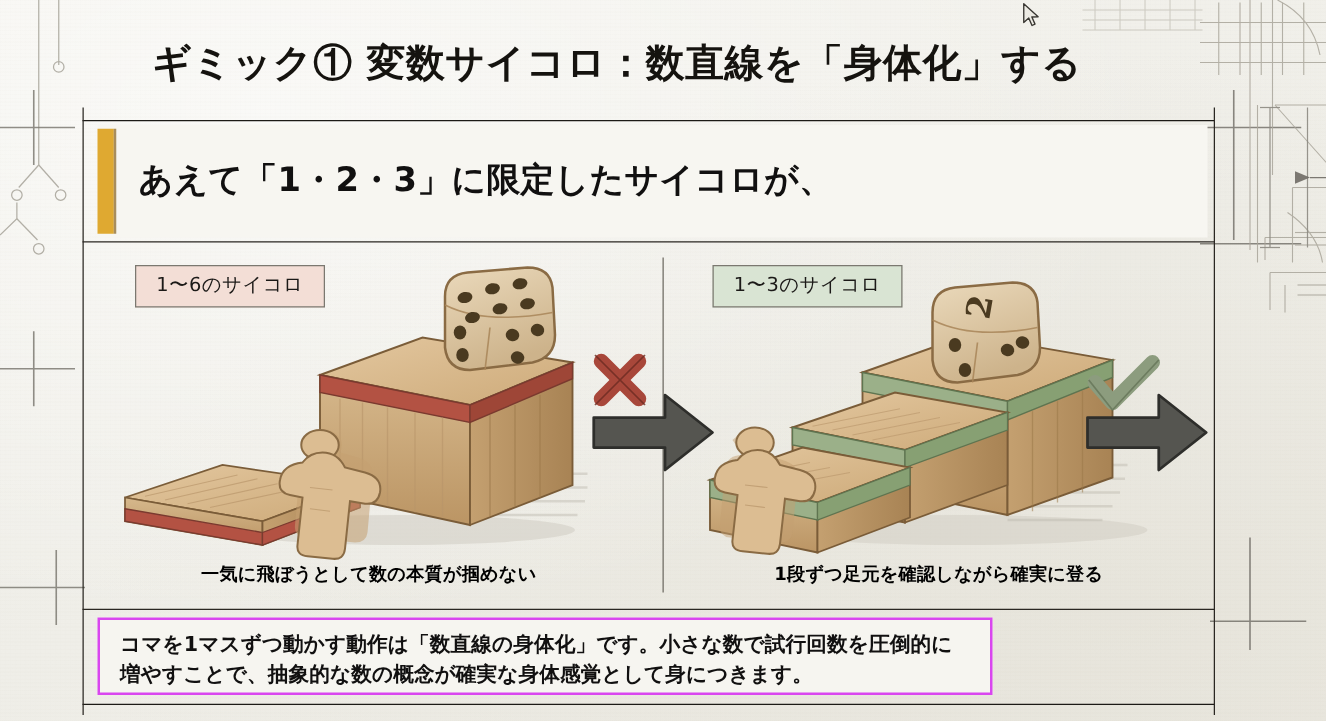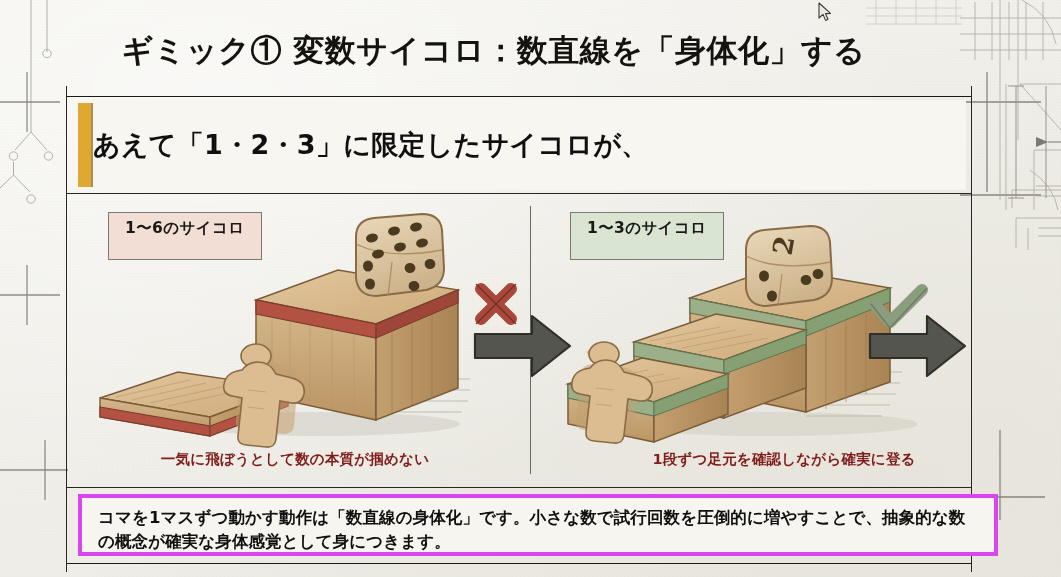--- a/index.html
+++ b/index.html
@@ -99,20 +99,21 @@
     flex: 0 0 auto;
   }
   .headline-accent-edge {
     width: 2px;
     height: 84px;
     background: #8d6a2a;
     opacity: .75;
     flex: 0 0 auto;
   }
   .headline-text {
+    margin-left: 18px;
     font-size: 27px;
     font-weight: 700;
     line-height: 1.34;
     color: #111010;
     letter-spacing: .3px;
     white-space: nowrap;
   }
 
   
   .panels {
@@ -132,23 +133,23 @@
     top: 0;
     width: 450px;
     height: 286px;
   }
   .panel-left  { left: 0; }
   .panel-right { left: 462px; width: 354px; }
 
   .chip {
     position: absolute;
     top: 14px;
-    padding: 5px 16px 20px 16px;
+    padding: 5px 16px 6px 16px;
     font-size: 15.5px;
-    font-weight: 700;
+    font-weight: 400;
     color: #1b1917;
     border: 1px solid #7b7870;
     white-space: nowrap;
     letter-spacing: .4px;
   }
   .chip-bad  { left: 38px;  background: #f3ded6; }
   .chip-good { left: 38px;  background: #d9e4d3; }
 
   .illus {
     position: absolute;
@@ -156,33 +157,33 @@
     width: 450px; height: 250px;
   }
 
   .panel-caption {
     position: absolute;
     left: 0; top: 252px;
     width: 450px;
     text-align: center;
     font-size: 14.5px;
     font-weight: 700;
-    color: #7f1d1d;
+    color: #000000;
     letter-spacing: .2px;
     white-space: nowrap;
   }
-  .panel-right .panel-caption { width: 438px; margin-left: 33px; }
+  .panel-right .panel-caption { width: 438px; }
 
   
   .summary {
     position: absolute;
     left: 78px; top: 494px;
-    width: 920px; height: 62px;
+    width: 716px; height: 62px;
     background: #f6f5f0;
-    border: 4px solid #d946ef;
+    border: 2px solid #d946ef;
     padding: 8px 14px 8px 16px;
   }
   .summary-text {
     font-size: 16.5px;
     font-weight: 700;
     line-height: 1.44;
     color: #111010;
     letter-spacing: .1px;
   }
 

